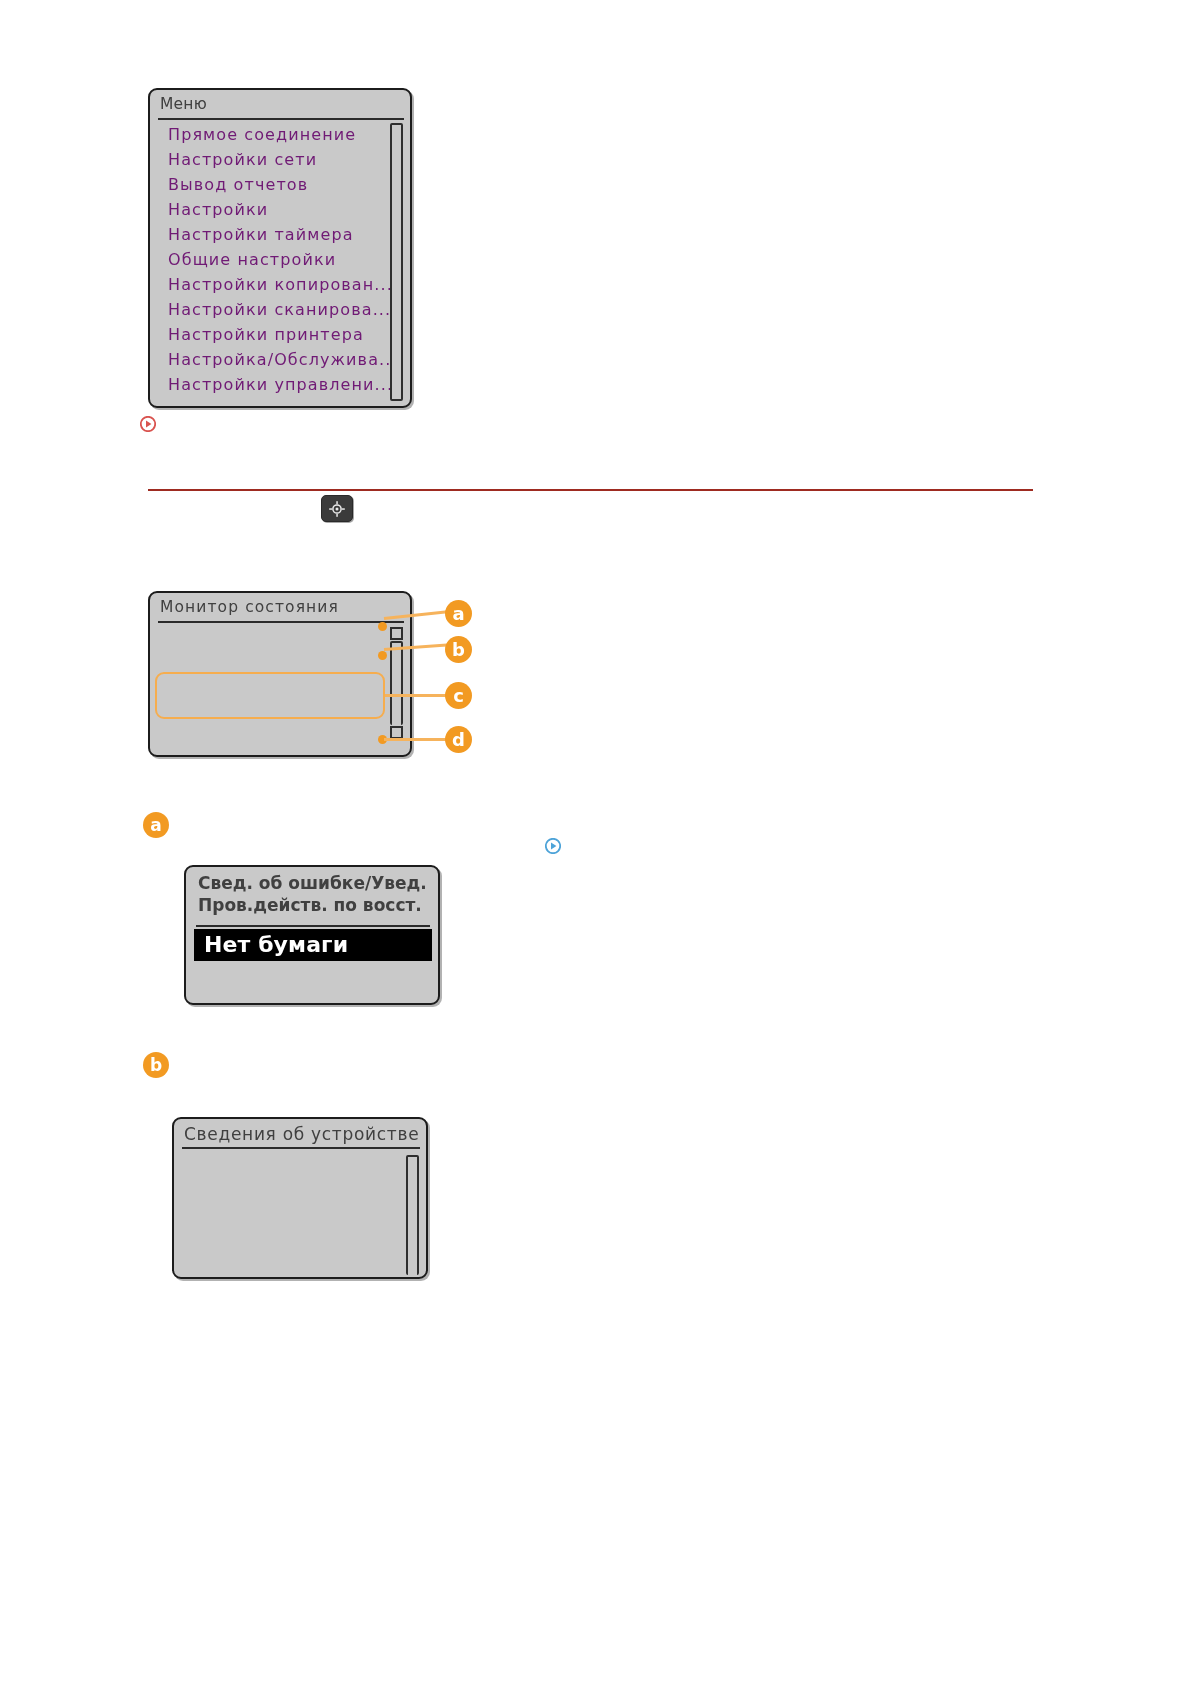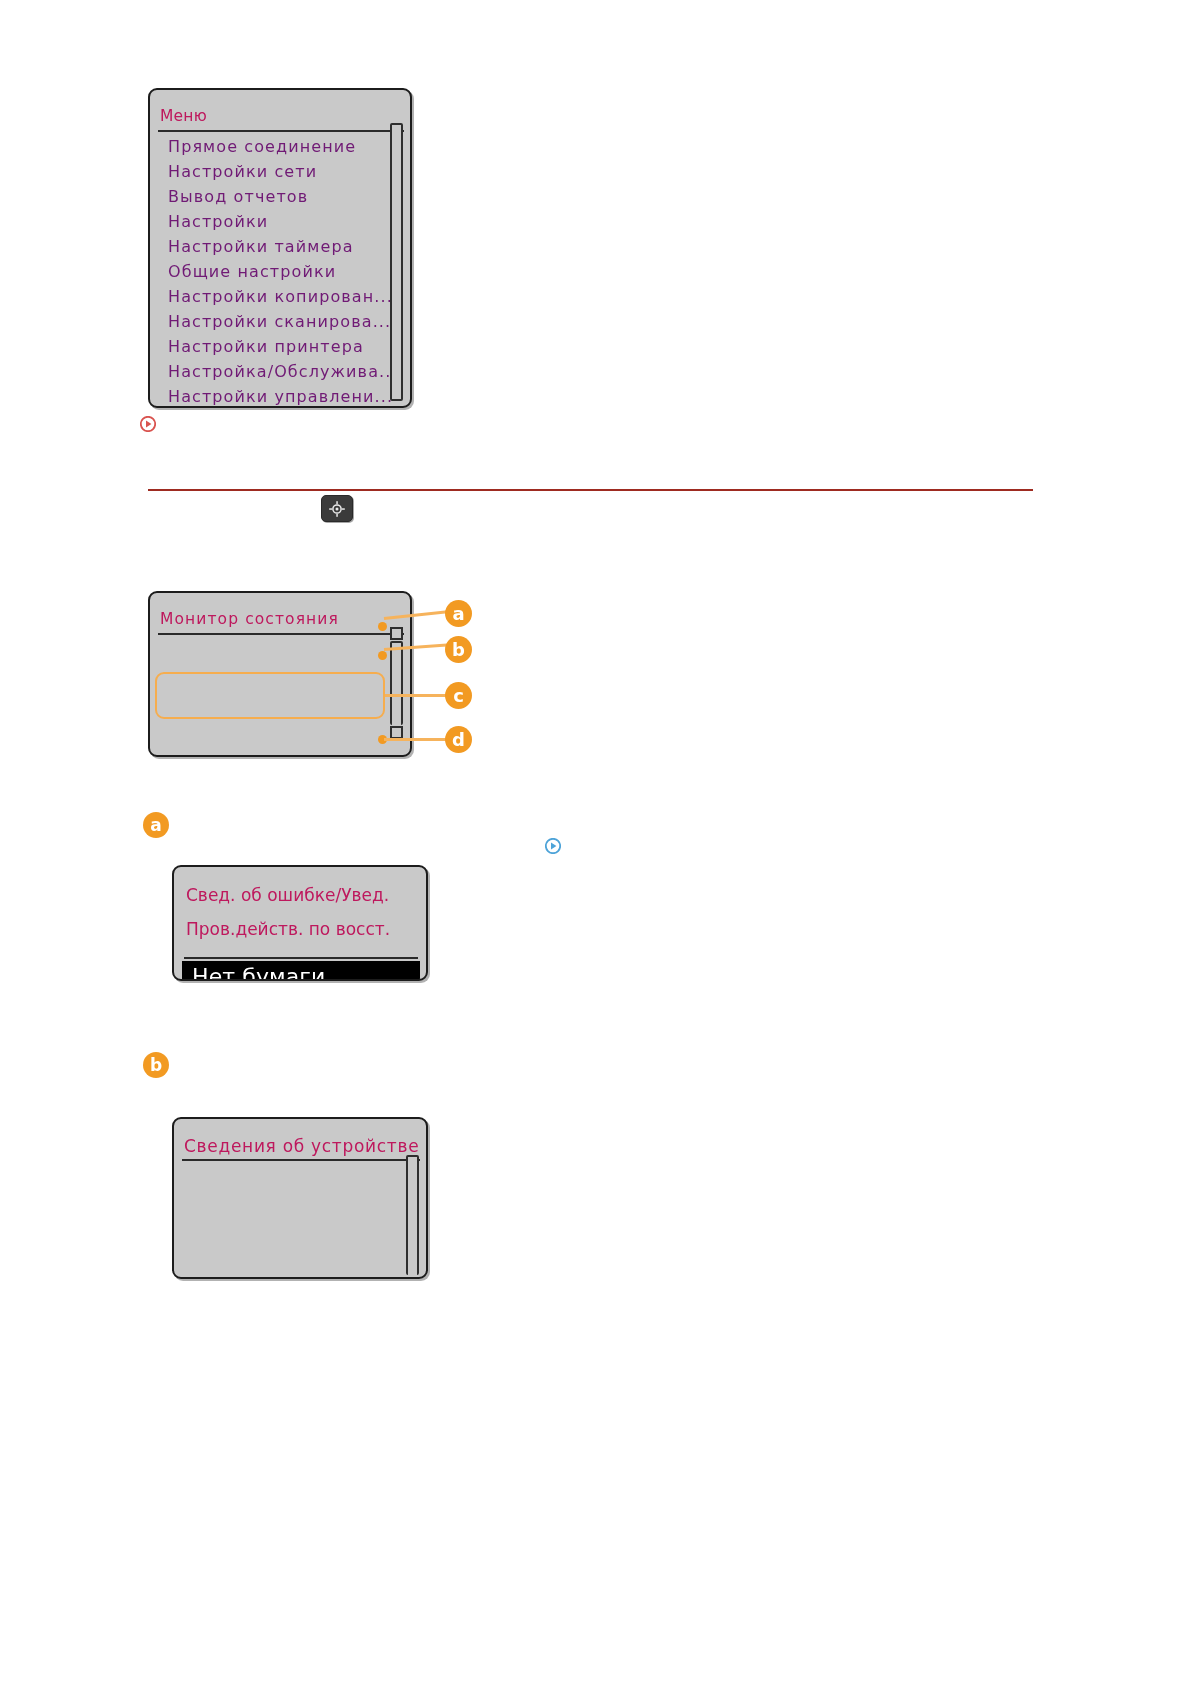--- a/index.html
+++ b/index.html
@@ -16,25 +16,24 @@
     background:#c9c9c9;
     border:2px solid #1c1c1c;
     border-radius:9px;
     box-sizing:border-box;
     box-shadow:2px 2px 0 rgba(0,0,0,.30);
     overflow:hidden;
   }
   .lcd-title{
     font-size:15.5px;
     line-height:1;
-    color:#be185d;
+    color:#404040;
     padding:7px 0 5px 10px;
     white-space:nowrap;
     letter-spacing:.2px;
-    margin-top:12px;
   }
   .lcd-title.wide{letter-spacing:1.1px;border-radius:13px;}
   .title-rule{
     height:2px;background:#2a2a2a;
     margin:0 6px 0 8px;
   }
   .lcd-list{position:relative;padding:3px 0 0 0;}
   .lcd-row{
     font-size:16px;
     line-height:1;
@@ -196,23 +195,23 @@
 
 <div class="badge sec" style="left:143px;top:812px;">a</div>
 
 <div class="playbullet" style="left:545px;top:838px;">
   <svg width="16" height="16" viewBox="0 0 16 16">
     <circle cx="8" cy="8" r="7.2" fill="none" stroke="#4da3d8" stroke-width="1.8"></circle>
     <polygon points="6,4.4 11.4,8 6,11.6" fill="#4da3d8"></polygon>
   </svg>
 </div>
 
-<div class="lcd" style="left:172px;top:865px;width:256px;height:116px;">
+<div class="lcd" style="left:184px;top:865px;width:256px;height:140px;font-weight:bold;">
   <div class="lcd-title tight" style="font-size:17px;padding:8px 0 3px 12px;letter-spacing:0;">Свед. об ошибке/Увед.</div>
-  <div class="lcd-title tight" style="font-size:17px;padding:2px 0 19px 12px;letter-spacing:0;">Пров.действ. по восст.</div>
+  <div class="lcd-title tight" style="font-size:17px;padding:2px 0 11px 12px;letter-spacing:0;">Пров.действ. по восст.</div>
   <div class="title-rule" style="margin:0 8px 0 10px;"></div>
   <div class="lcd-row sel tight" style="font-size:22px;padding-top:5px;padding-bottom:5px;margin-top:2px;">Нет бумаги</div>
 </div>
 
 <div class="badge sec" style="left:143px;top:1052px;">b</div>
 
 <div class="lcd" style="left:172px;top:1117px;width:256px;height:162px;">
   <div class="lcd-title" style="font-size:17px;padding:7px 8px 4px 10px;letter-spacing:.7px;">Сведения об устройстве</div>
   <div class="title-rule"></div>
 

